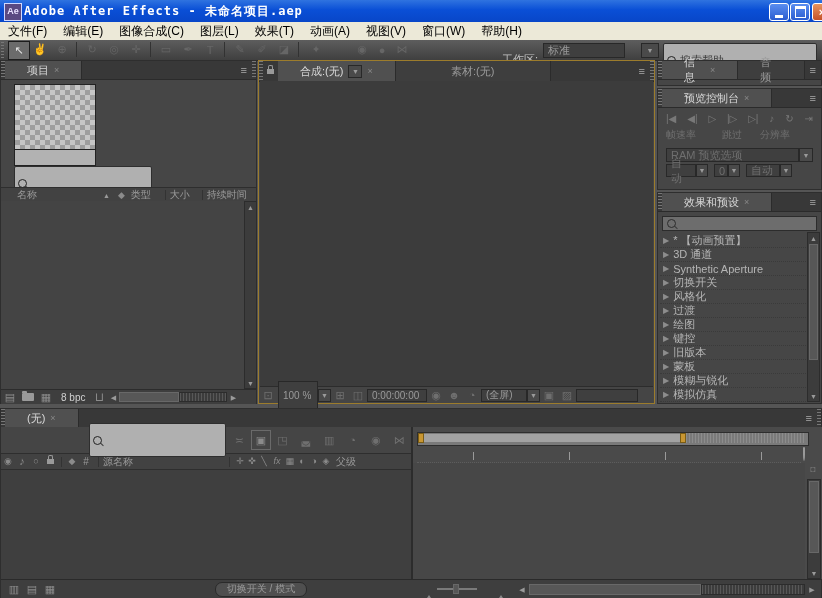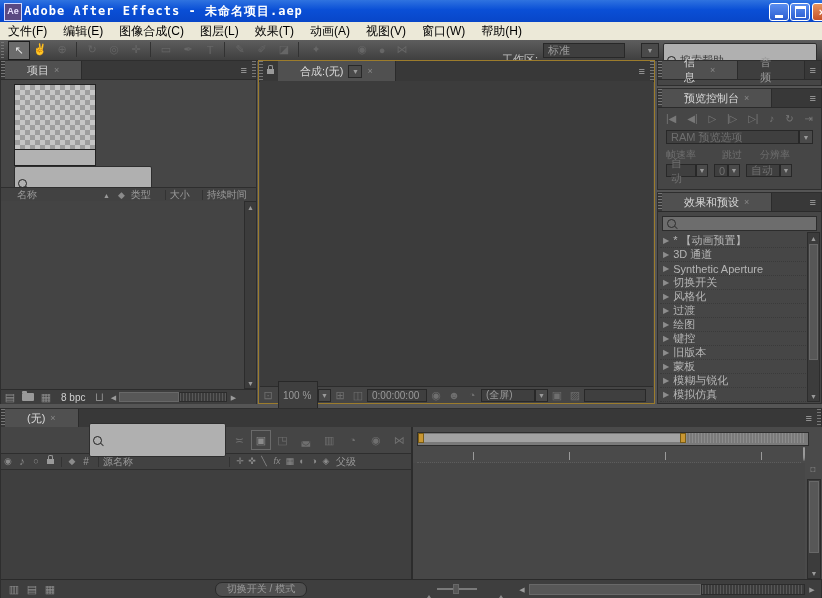--- a/index.html
+++ b/index.html
@@ -232,20 +232,23 @@
       <div style="display:flex;align-items:center;padding:0 4px;">
           <span class="lockicon"></span>
         </div>
       <div class="tab active">
         <span>合成:(无)</span>
         <span class="ddbox" style="width:14px;height:13px;margin-left:5px;">
             <span>▼</span>
           </span>
         <span class="x">×</span>
       </div>
+      <div class="tab" style="min-width:110px;justify-content:center;">
+        <span>素材:(无)</span>
+      </div>
       <div class="pmenu">
           <span>≡</span>
         </div>
       <div class="gripv" style="width:4px;"></div>
     </div>
     <div class="abs" style="left:1px;top:20px;width:393px;height:305px;background:#3c3c3c;"></div>
 
     <div class="abs" style="left:1px;top:325px;width:393px;height:16px;background:#454545;border-top:1px solid #2c2c2c;display:flex;align-items:center;color:#7e7e7e;font-size:10px;">
       <span class="ico dim" style="width:16px;">⊡</span>
       <span class="field" style="width:40px;height:29px;margin-left:2px;">
@@ -255,21 +258,21 @@
           <span>▼</span>
         </span>
       <span class="ico dim" style="width:18px;">⊞</span>
       <span class="ico dim" style="width:18px;">◫</span>
       <span class="field" style="width:60px;height:13px;">
           <span>0:00:00:00</span>
         </span>
       <span class="ico dim" style="width:18px;">◉</span>
       <span class="ico dim" style="width:18px;">☻</span>
       <span class="ico dim" style="width:18px;">◔</span>
-      <span class="field" style="width:54px;height:13px;">
+      <span class="field" style="width:46px;height:13px;">
           <span>(全屏)</span>
         </span>
       <span class="ddbox" style="width:13px;height:13px;">
           <span>▼</span>
         </span>
       <span class="ico dim" style="width:18px;">▣</span>
       <span class="ico dim" style="width:18px;">▨</span>
       <span class="field" style="width:62px;height:13px;"></span>
     </div>
   </div>
@@ -304,32 +307,32 @@
     <div style="display:flex;align-items:center;justify-content:space-between;padding:5px 8px 0 8px;color:#787878;font-size:10px;">
       <span>|◀</span>
       <span>◀|</span>
       <span>▷</span>
       <span>|▷</span>
       <span>▷|</span>
       <span>♪</span>
       <span>↻</span>
       <span>⇥</span>
     </div>
-    <div style="display:flex;align-items:center;margin:6px 8px 0 8px;">
-      <span class="field dim" style="flex:1;height:14px;">
-          <span>RAM 预览选项</span>
-        </span>
-      <span class="ddbox" style="width:14px;height:14px;">
-          <span>▼</span>
-        </span>
-    </div>
     <div style="display:flex;color:#6f6f6f;font-size:10px;margin:4px 8px 0 8px;">
       <span style="width:56px;">帧速率</span>
       <span style="width:38px;">跳过</span>
       <span>分辨率</span>
+    </div>
+    <div style="display:flex;align-items:center;margin:6px 8px 0 8px;">
+      <span class="field dim" style="flex:1;height:14px;">
+          <span>RAM 预览选项</span>
+        </span>
+      <span class="ddbox" style="width:14px;height:14px;">
+          <span>▼</span>
+        </span>
     </div>
     <div style="display:flex;align-items:center;margin:2px 8px 0 8px;">
       <span class="field dim" style="width:30px;height:13px;">
           <span>自动</span>
         </span>
       <span class="ddbox" style="width:12px;height:13px;margin-right:6px;">
           <span>▼</span>
         </span>
       <span class="field dim" style="width:14px;height:13px;">
           <span>0</span>

